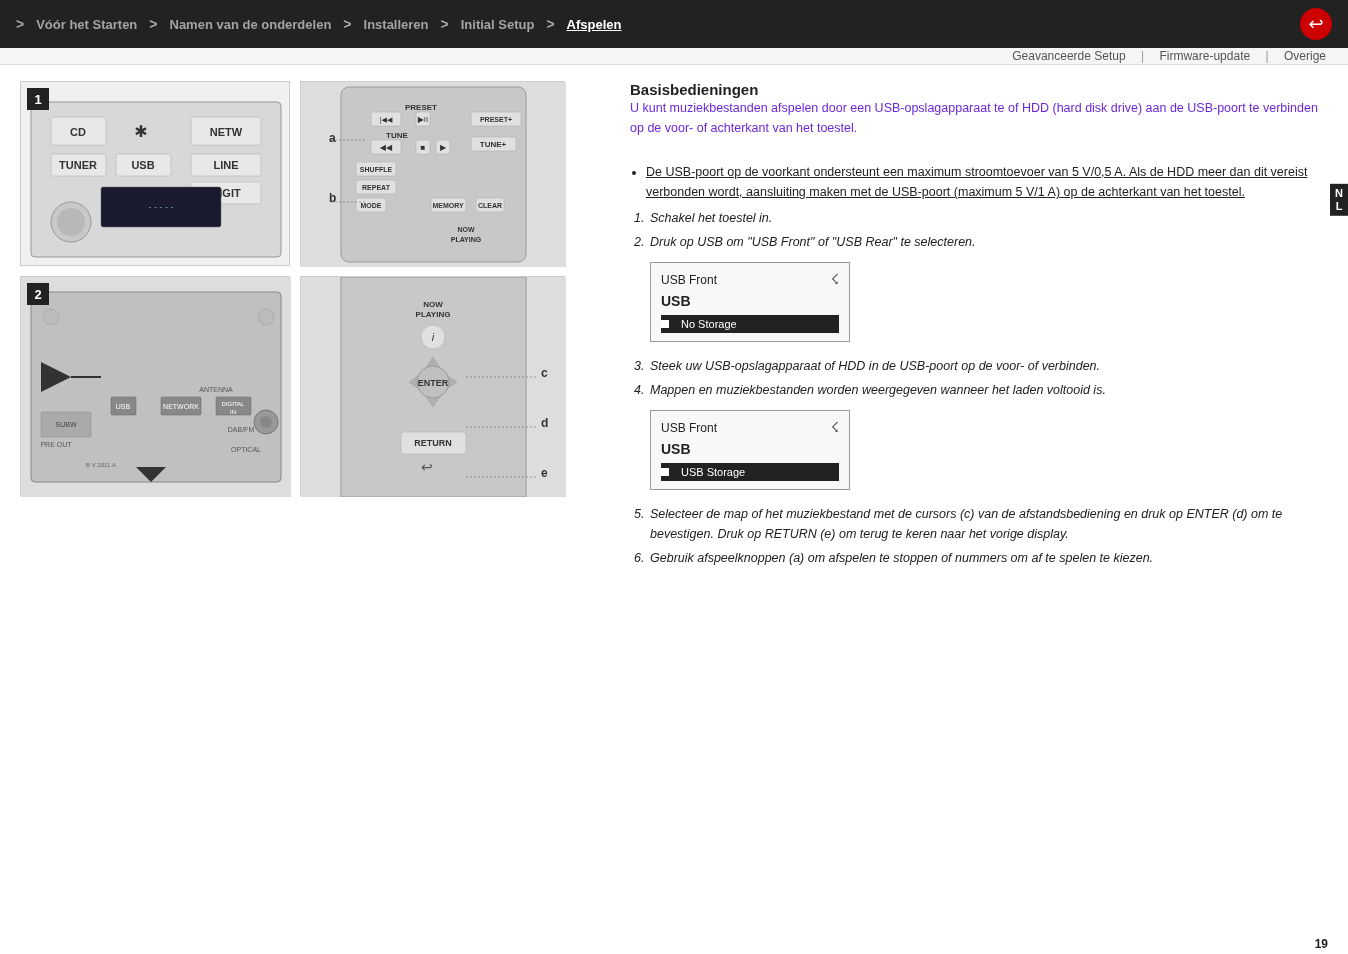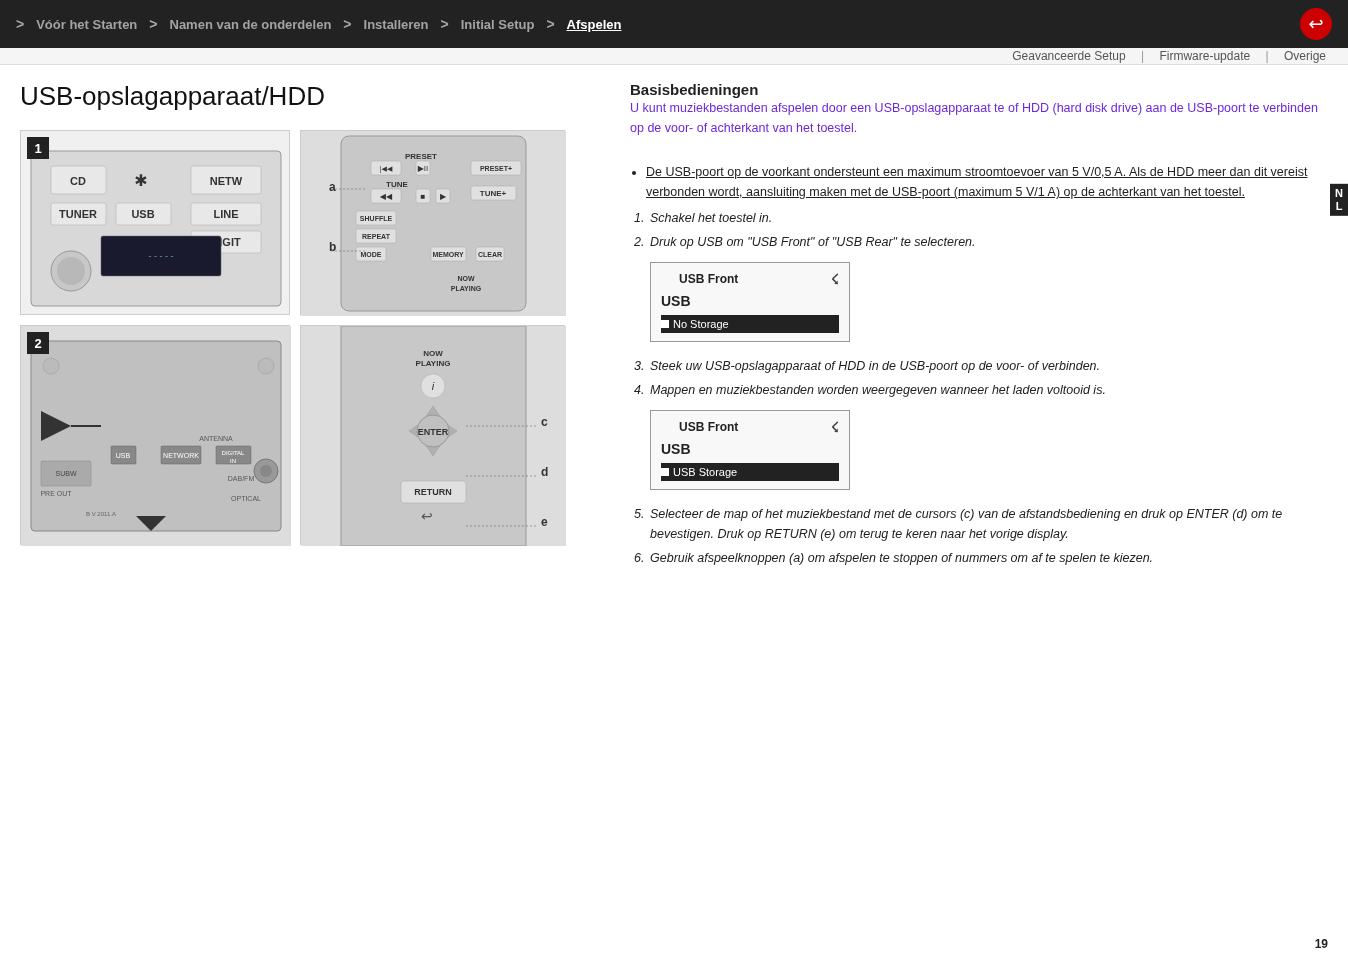--- a/index.html
+++ b/index.html
@@ -205,46 +205,45 @@
       border: 1px solid #999;
       background: #f8f8f8;
       width: 200px;
       margin: 10px 0 14px 20px;
       padding: 8px 10px;
     }
 
     .usb-display-box .usb-label-row {
       display: flex;
       justify-content: space-between;
-      align-items: center;
+      align-items: flex-end;
       font-size: 12px;
-      font-weight: bold;
+      font-weight: normal;
       margin-bottom: 6px;
-      margin-left: 18px;
     }
 
     .usb-display-box .wifi-icon {
       font-size: 14px;
       color: #444;
     }
 
     .usb-display-box .usb-main-label {
       font-size: 14px;
       font-weight: bold;
       margin-bottom: 6px;
     }
 
     .usb-display-box .usb-storage-row {
       background: #222;
       color: #fff;
       font-size: 11px;
       padding: 3px 0;
       display: flex;
       align-items: center;
-      gap: 4px;
+      gap: 12px;
     }
 
     .usb-storage-row .square-icon {
       width: 8px;
       height: 8px;
       background: #fff;
       display: inline-block;
     }
   </style>
 </head>
@@ -270,21 +269,20 @@
   <span>Firmware-update</span>
   <span class="sep">|</span>
   <span>Overige</span>
 </div>
 
 <div class="main-content" style="position:relative;">
 
   <div class="nl-badge" style="position:fixed; right:0; top:200px; z-index:10;">N<br>L</div>
 
   <div class="left-col">
-    <h1 class="page-title">USB-opslagapparaat/HDD</h1>
 
     <div class="images-grid">
 
       <div class="device-panel panel-stereo-front">
         <div class="panel-num">1</div>
         <svg width="270" height="185" viewBox="0 0 270 185">
 
           <rect x="10" y="20" width="250" height="155" rx="4" fill="#d8d8d8" stroke="#999" stroke-width="1"></rect>
 
           <rect x="30" y="35" width="55" height="28" rx="2" fill="#e8e8e8" stroke="#aaa" stroke-width="0.5"></rect>

